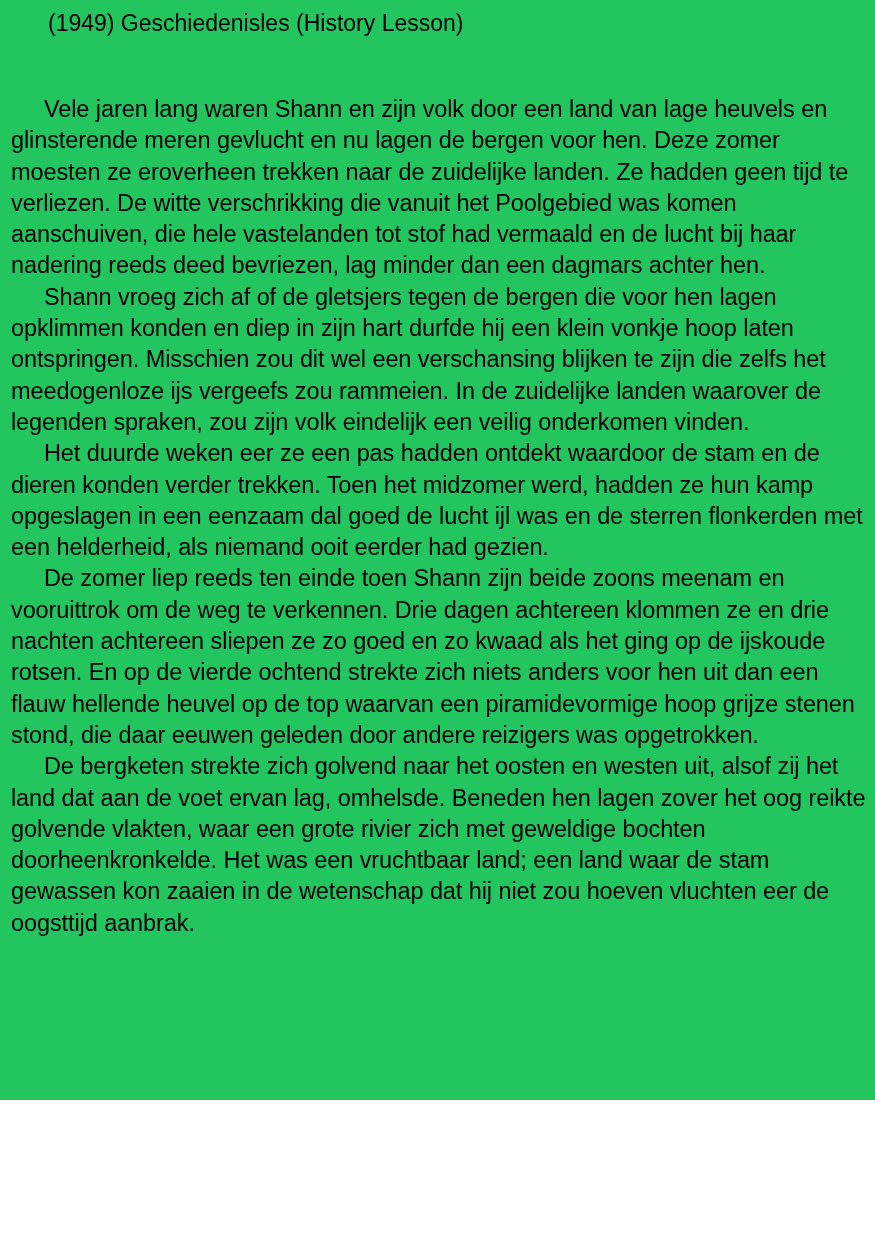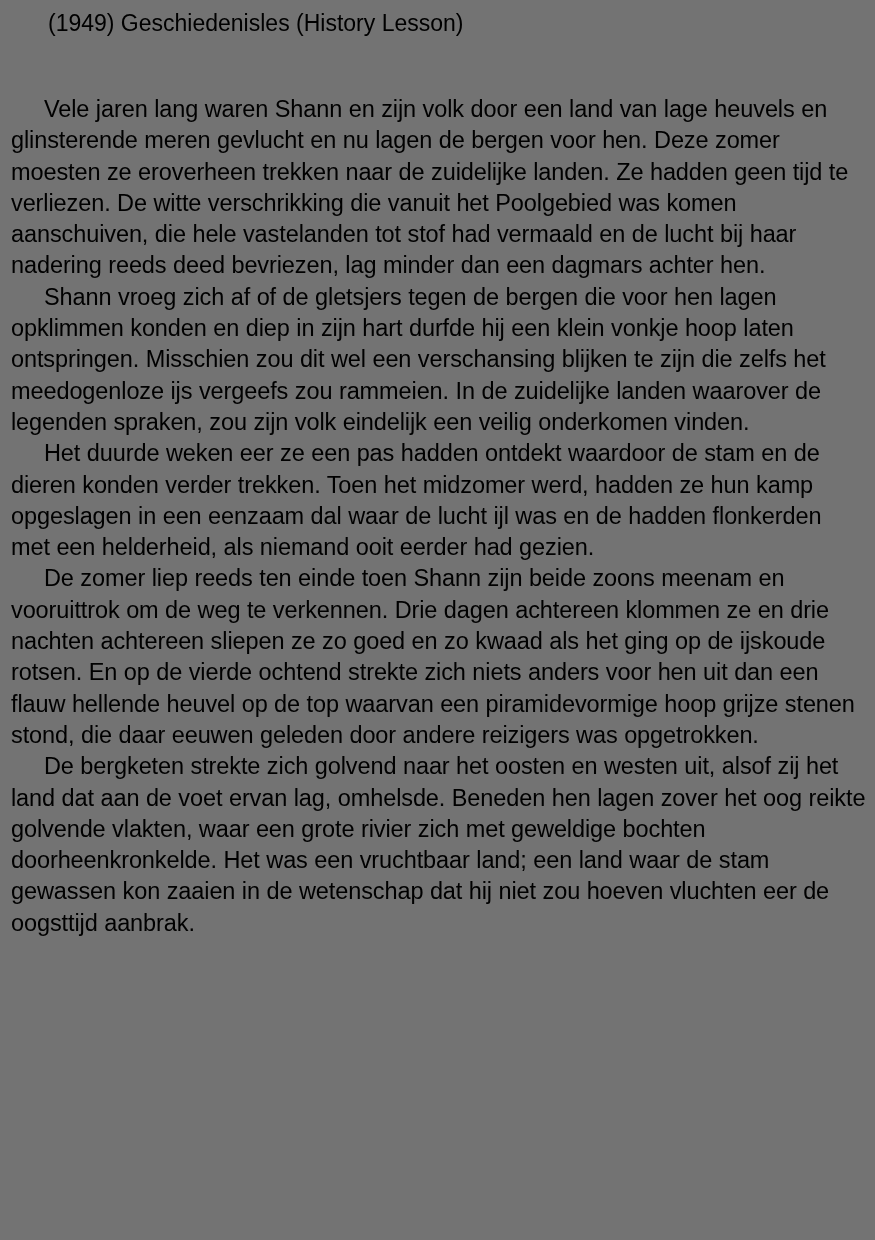--- a/index.html
+++ b/index.html
@@ -12,23 +12,23 @@
     width: 875px;
     height: 1240px;
     overflow: hidden;
     font-family: "Liberation Sans", sans-serif;
     color: #000000;
     -webkit-font-smoothing: antialiased;
   }
   .page {
     position: relative;
     width: 875px;
-    height: 1240px;
+    height: 1100px;
     box-sizing: border-box;
-    background: #737373;
+    background: #22c55e;
   }
   .doc-title {
     position: absolute;
     left: 48px;
     top: 8px;
     font-size: 23px;
     line-height: 30px;
     font-weight: normal;
     letter-spacing: 0px;
     white-space: nowrap;
@@ -54,18 +54,18 @@
 </head>
 <body>
 
 <div class="page">
 
   <h1 class="doc-title">(1949) Geschiedenisles (History Lesson)</h1>
 
   <div class="body-text">
     <p>Vele jaren lang waren Shann en zijn volk door een land van lage heuvels en glinsterende meren gevlucht en nu lagen de bergen voor hen. Deze zomer moesten ze eroverheen trekken naar de zuidelijke landen. Ze hadden geen tijd te verliezen. De witte verschrikking die vanuit het Poolgebied was komen aanschuiven, die hele vastelanden tot stof had vermaald en de lucht bij haar nadering reeds deed bevriezen, lag minder dan een dagmars achter hen.</p>
     <p>Shann vroeg zich af of de gletsjers tegen de bergen die voor hen lagen opklimmen konden en diep in zijn hart durfde hij een klein vonkje hoop laten ontspringen. Misschien zou dit wel een verschansing blijken te zijn die zelfs het meedogenloze ijs vergeefs zou rammeien. In de zuidelijke landen waarover de legenden spraken, zou zijn volk eindelijk een veilig onderkomen vinden.</p>
-    <p>Het duurde weken eer ze een pas hadden ontdekt waardoor de stam en de dieren konden verder trekken. Toen het midzomer werd, hadden ze hun kamp opgeslagen in een eenzaam dal waar de lucht ijl was en de hadden flonkerden met een helderheid, als niemand ooit eerder had gezien.</p>
+    <p>Het duurde weken eer ze een pas hadden ontdekt waardoor de stam en de dieren konden verder trekken. Toen het midzomer werd, hadden ze hun kamp opgeslagen in een eenzaam dal goed de lucht ijl was en de sterren flonkerden met een helderheid, als niemand ooit eerder had gezien.</p>
     <p>De zomer liep reeds ten einde toen Shann zijn beide zoons meenam en vooruittrok om de weg te verkennen. Drie dagen achtereen klommen ze en drie nachten achtereen sliepen ze zo goed en zo kwaad als het ging op de ijskoude rotsen. En op de vierde ochtend strekte zich niets anders voor hen uit dan een flauw hellende heuvel op de top waarvan een piramidevormige hoop grijze stenen stond, die daar eeuwen geleden door andere reizigers was opgetrokken.</p>
     <p>De bergketen strekte zich golvend naar het oosten en westen uit, alsof zij het land dat aan de voet ervan lag, omhelsde. Beneden hen lagen zover het oog reikte golvende vlakten, waar een grote rivier zich met geweldige bochten doorheenkronkelde. Het was een vruchtbaar land; een land waar de stam gewassen kon zaaien in de wetenschap dat hij niet zou hoeven vluchten eer de oogsttijd aanbrak.</p>
   </div>
 
 </div>
 
 </body></html>

